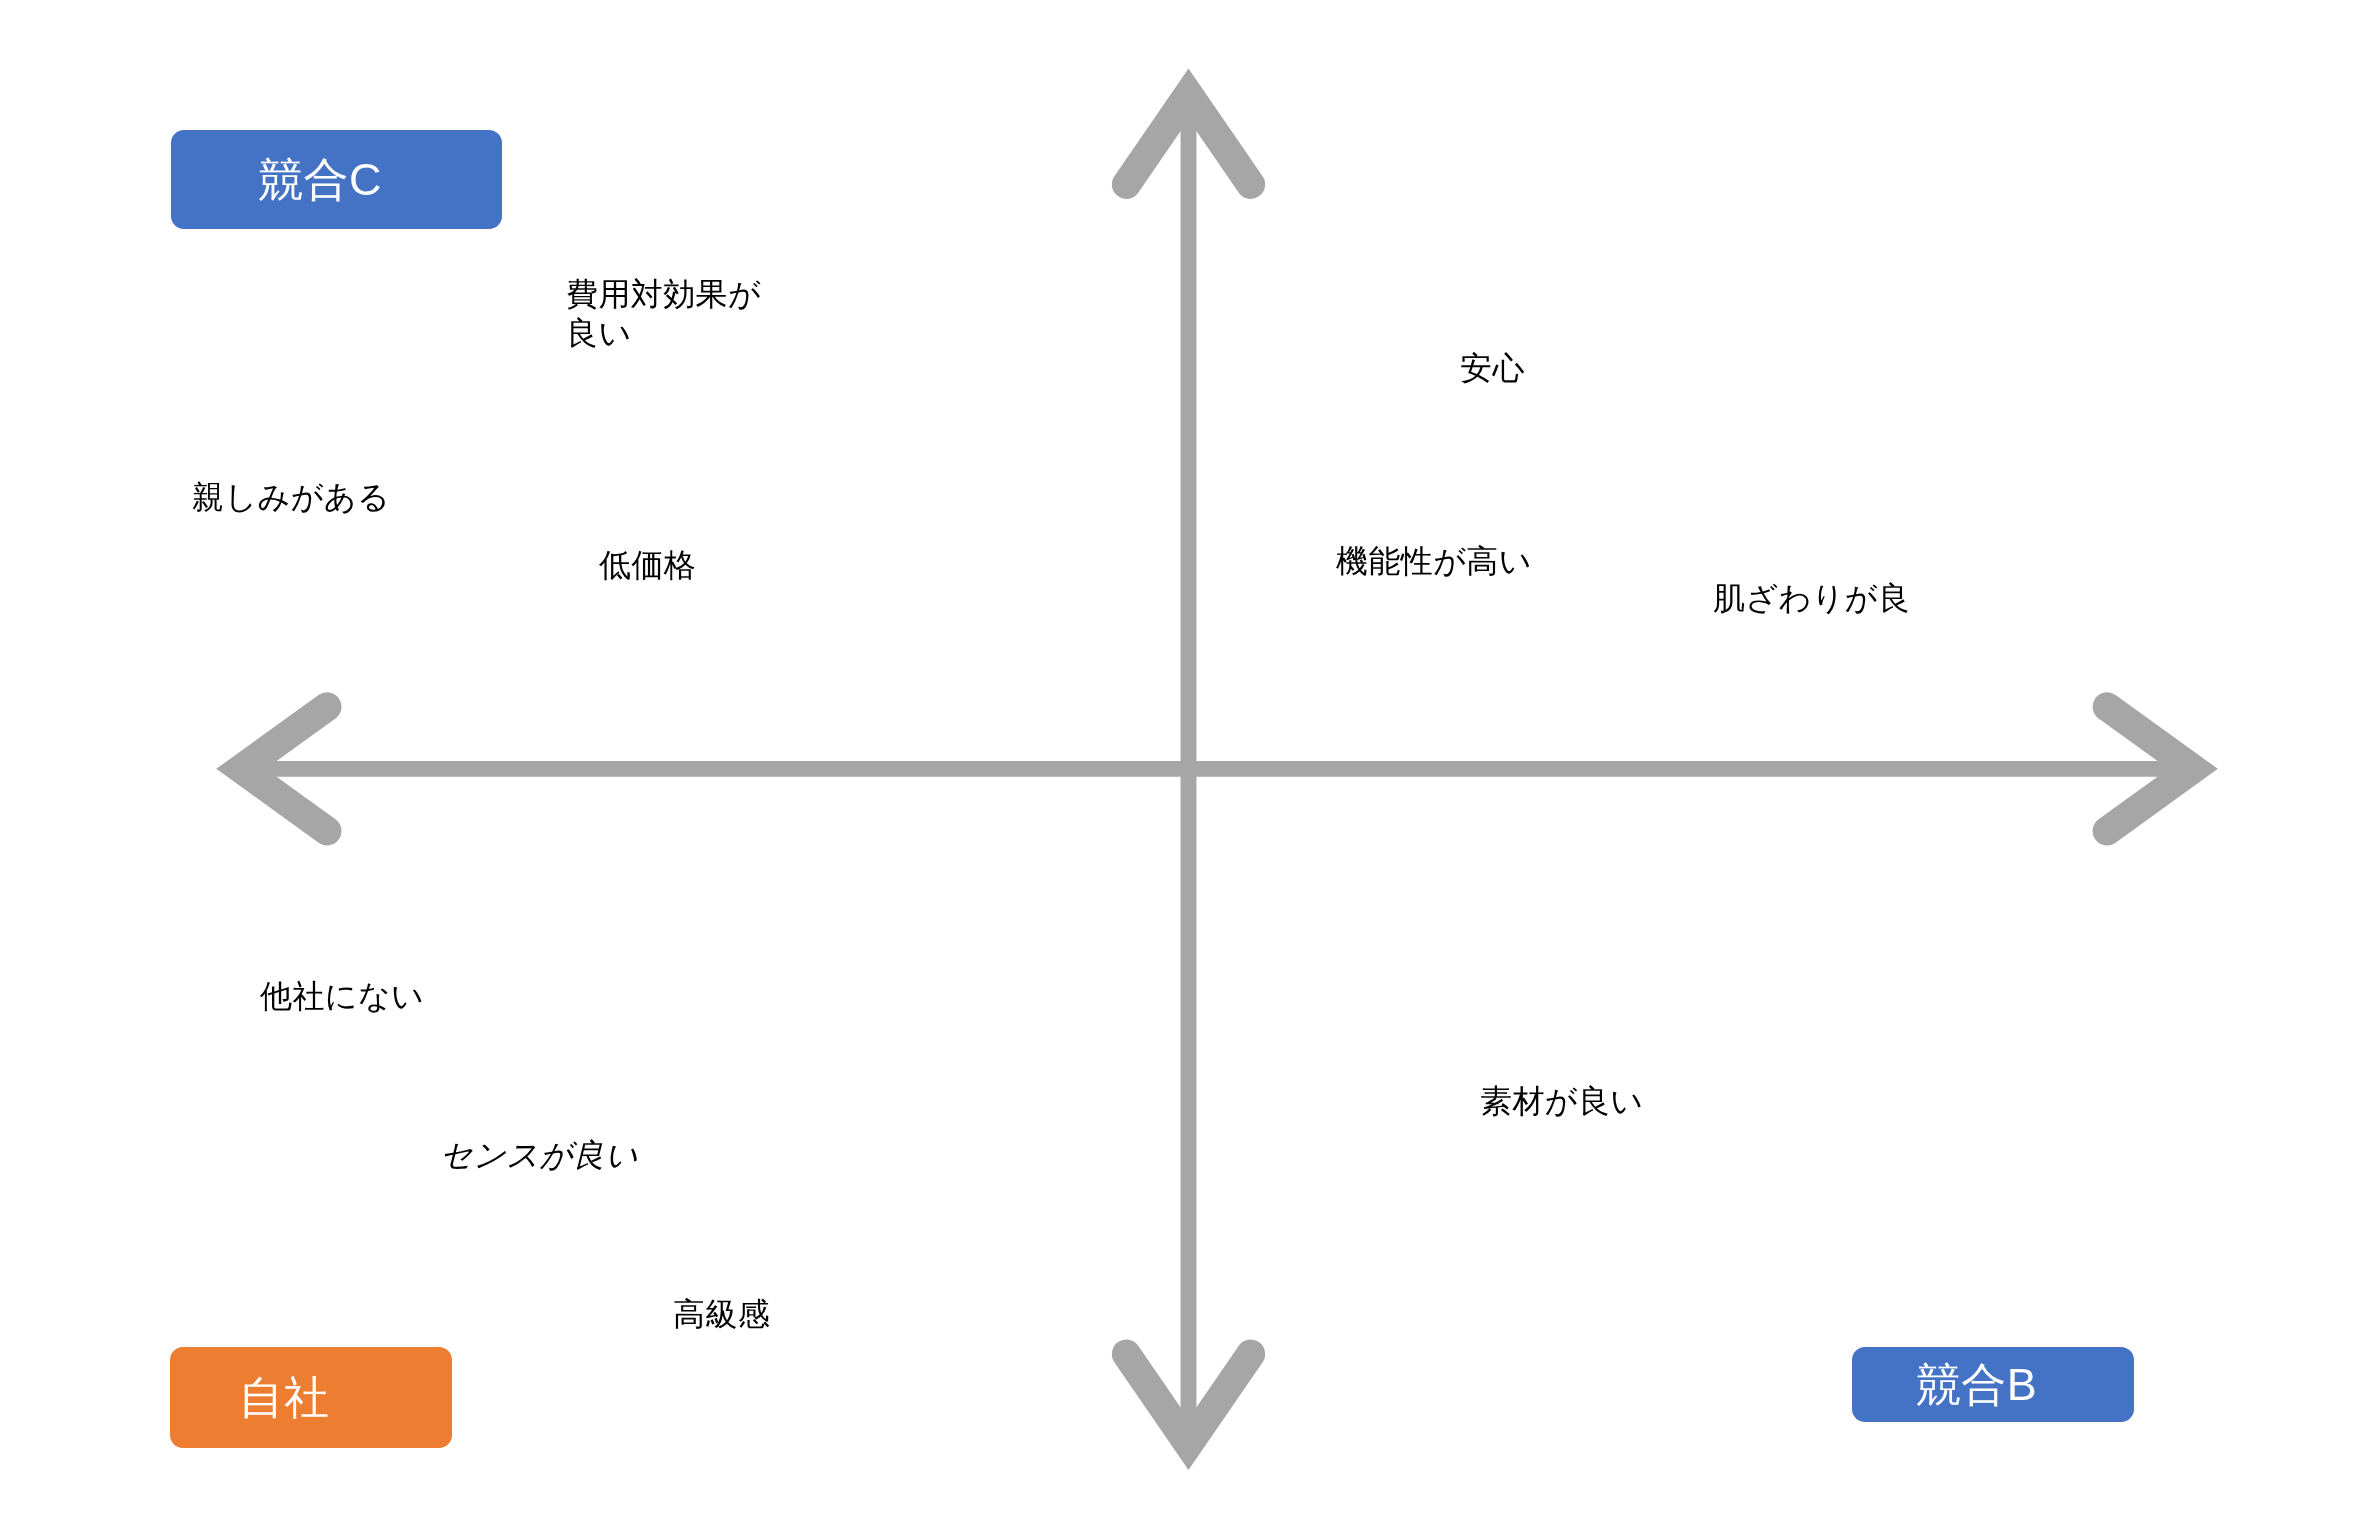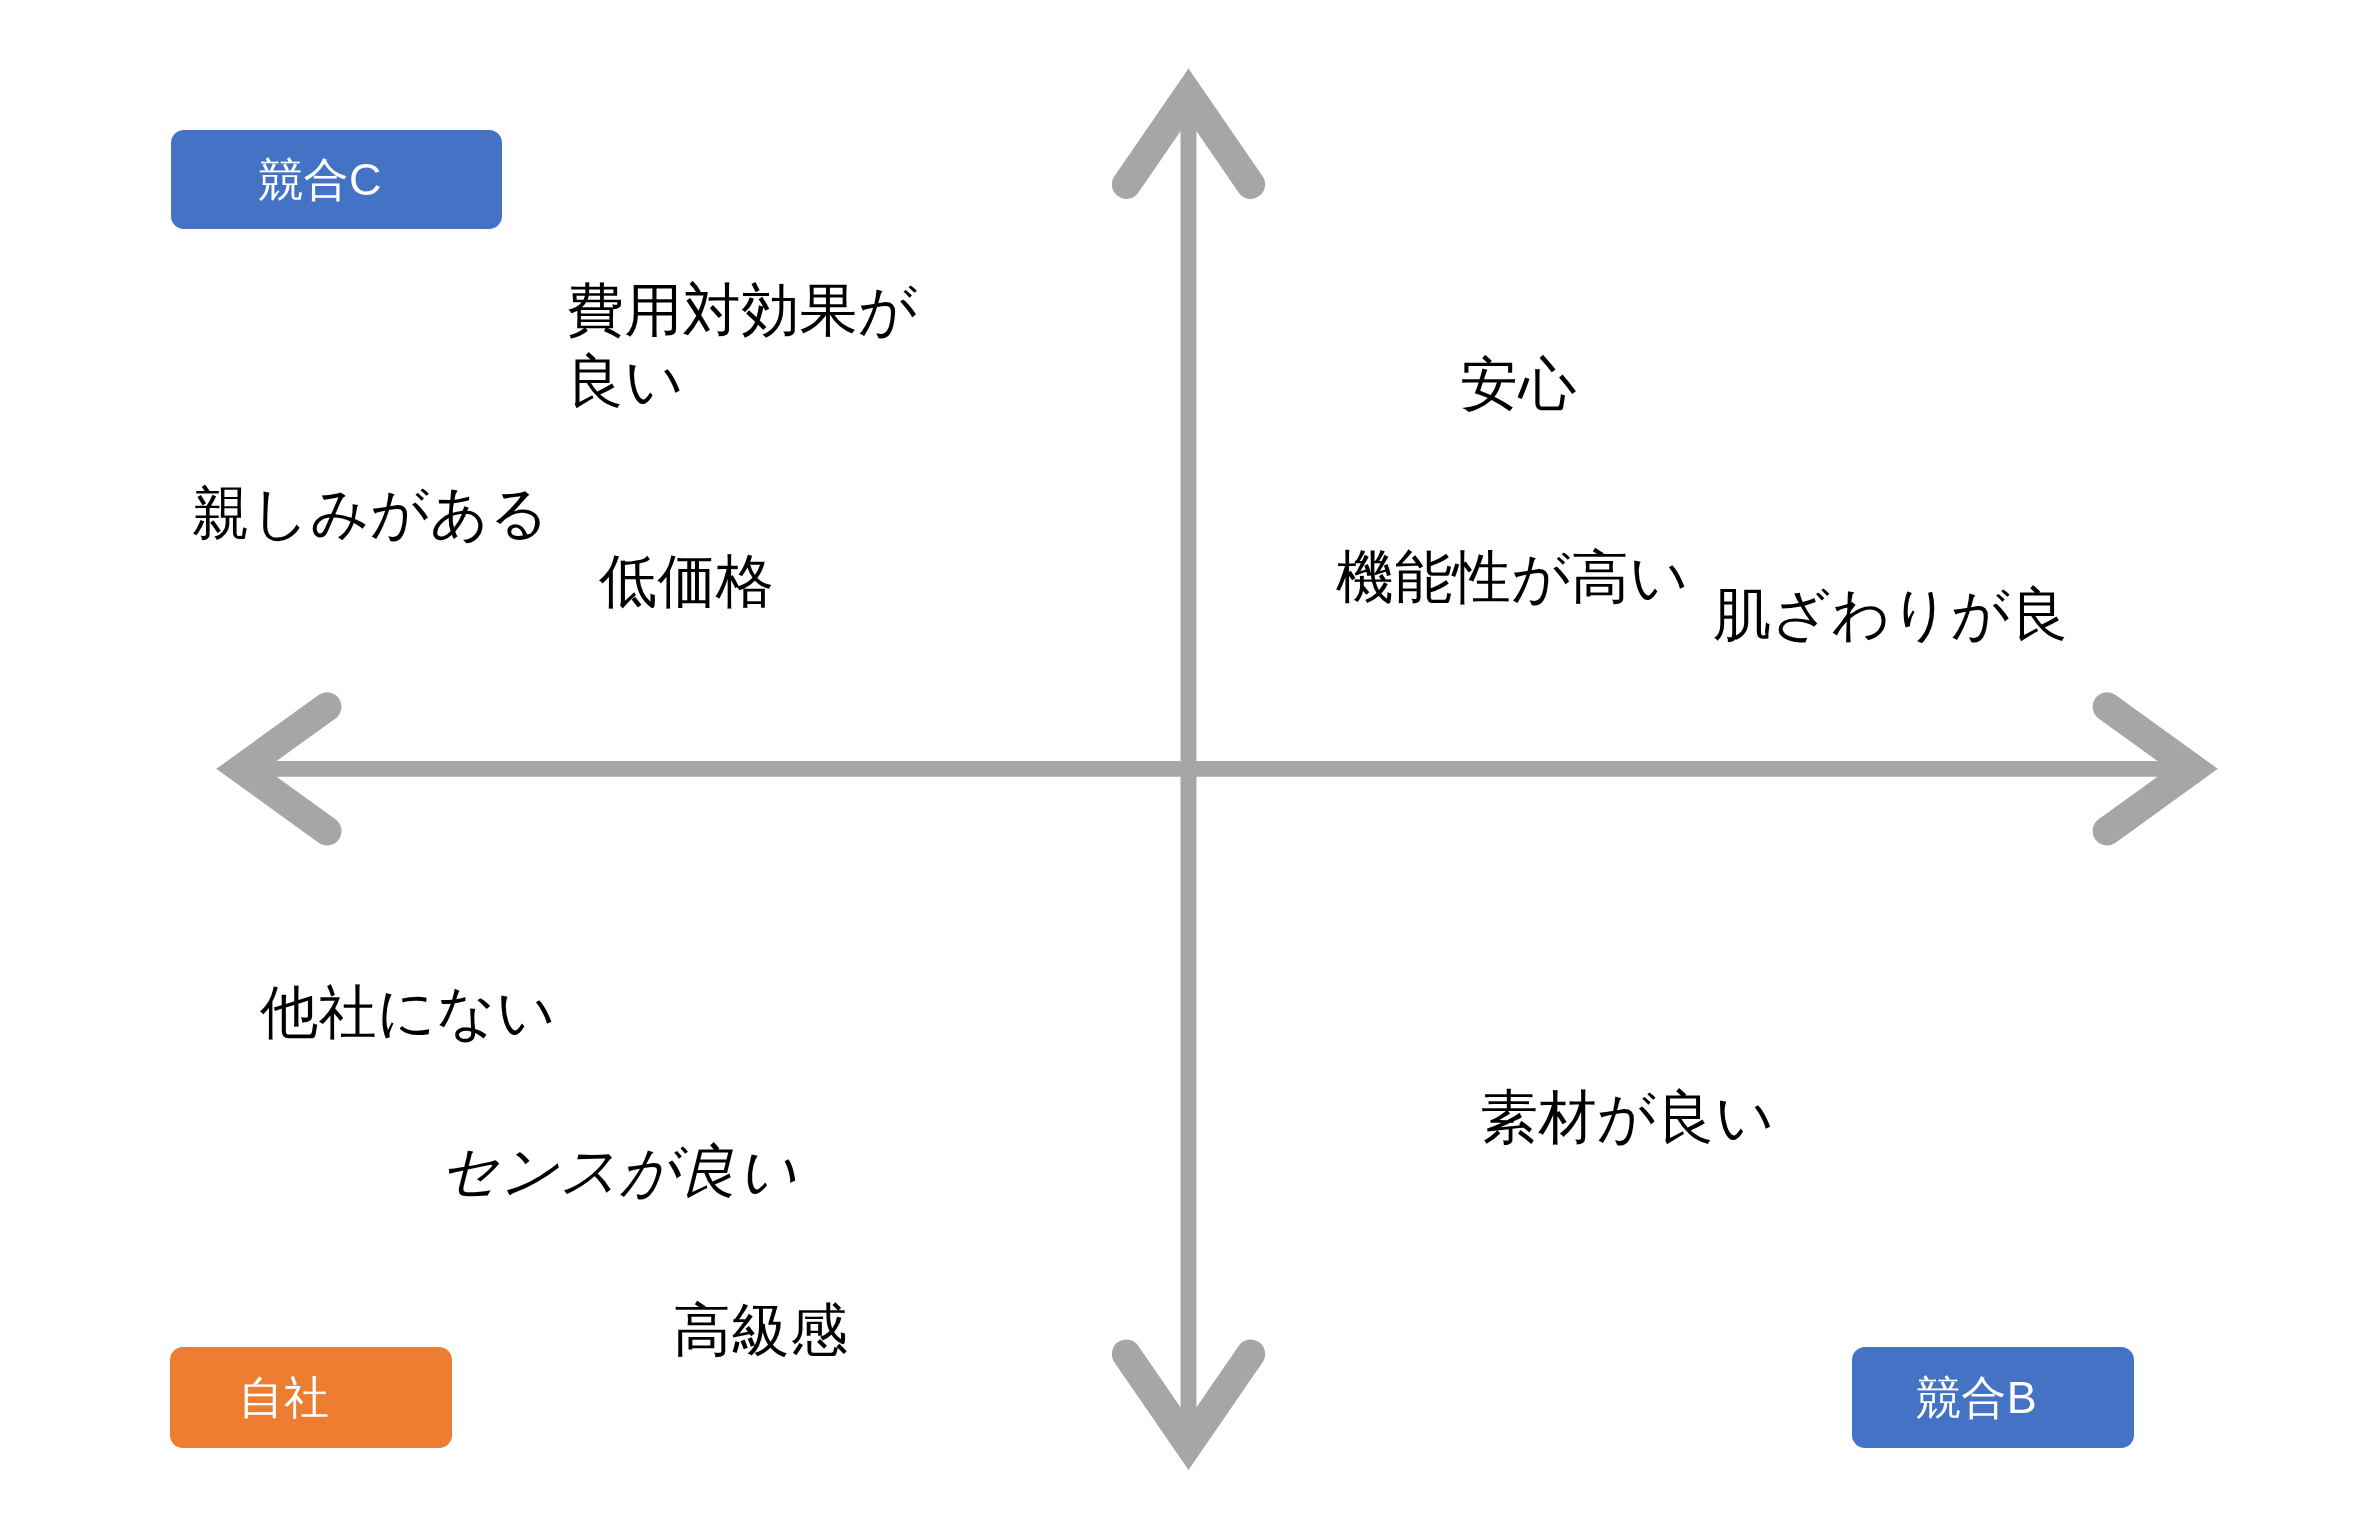--- a/index.html
+++ b/index.html
@@ -42,21 +42,21 @@
   }
   .label-box.company-self {
     background: #ed7d31;
   }
   .label-box.competitor {
     background: #4472c4;
   }
   .attr-text {
     position: absolute;
     color: #000000;
-    font-size: 58px;
+    font-size: 32px;
     line-height: 1.22;
     font-weight: 400;
     letter-spacing: 0.4px;
     white-space: pre-line;
   }
 </style>
 </head>
 <body>
 
 <div id="stage">
@@ -78,21 +78,21 @@
 
   <div class="label-box competitor" style="left:171px; top:130px; width:331px; height:99px; padding-right:33px;">
     <span>競合C</span>
   </div>
 
 
   <div class="label-box company-self" style="left:170px; top:1347px; width:282px; height:101px; padding-right:54px;">
     <span>自社</span>
   </div>
 
-  <div class="label-box competitor" style="left:1852px; top:1347px; width:282px; height:101px; padding-right:33px;">
+  <div class="label-box competitor" style="left:1852px; top:1347px; width:282px; height:75px; padding-right:33px;">
     <span>競合B</span>
   </div>
 
   <div class="attr-text" style="left:566px; top:275px;">費用対効果が
 良い</div>
 
   <div class="attr-text" style="left:192px; top:478px;">親しみがある</div>
 
   <div class="attr-text" style="left:599px; top:546px;">低価格</div>
 

